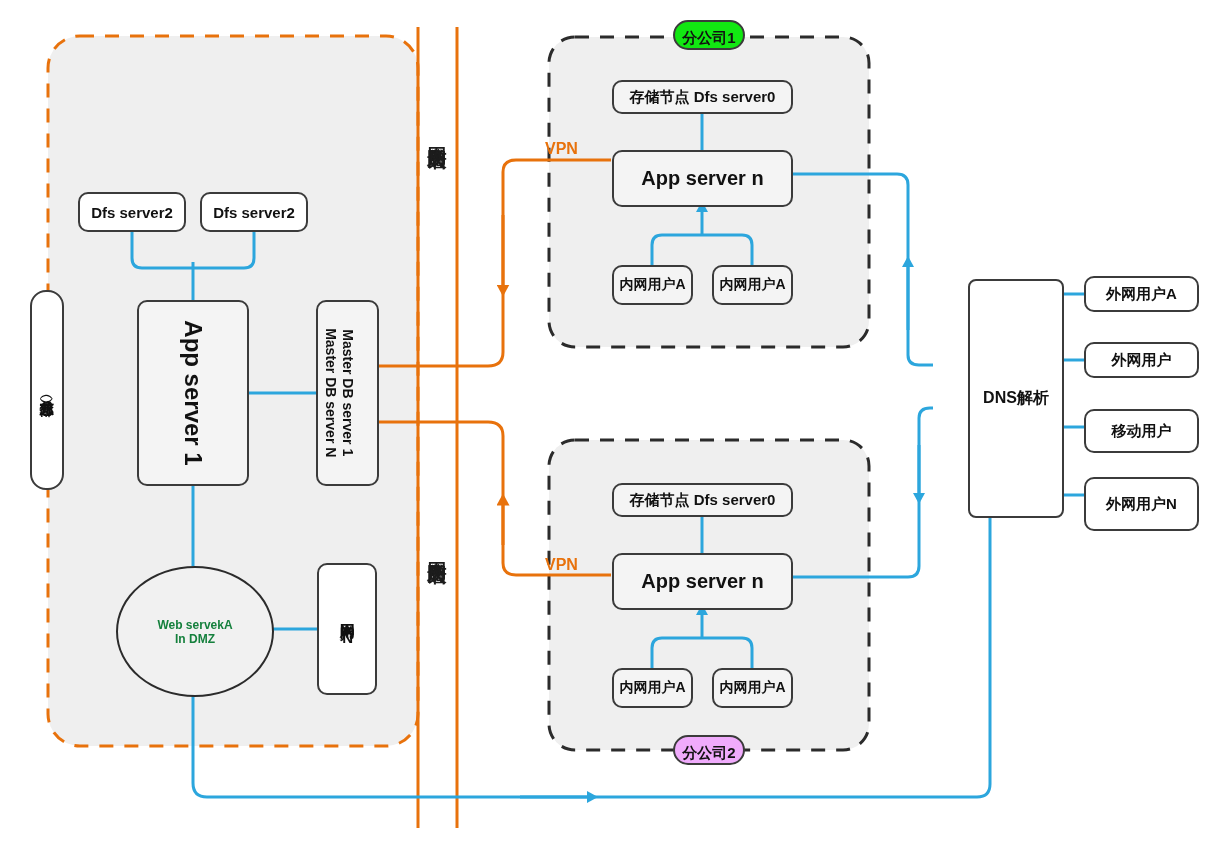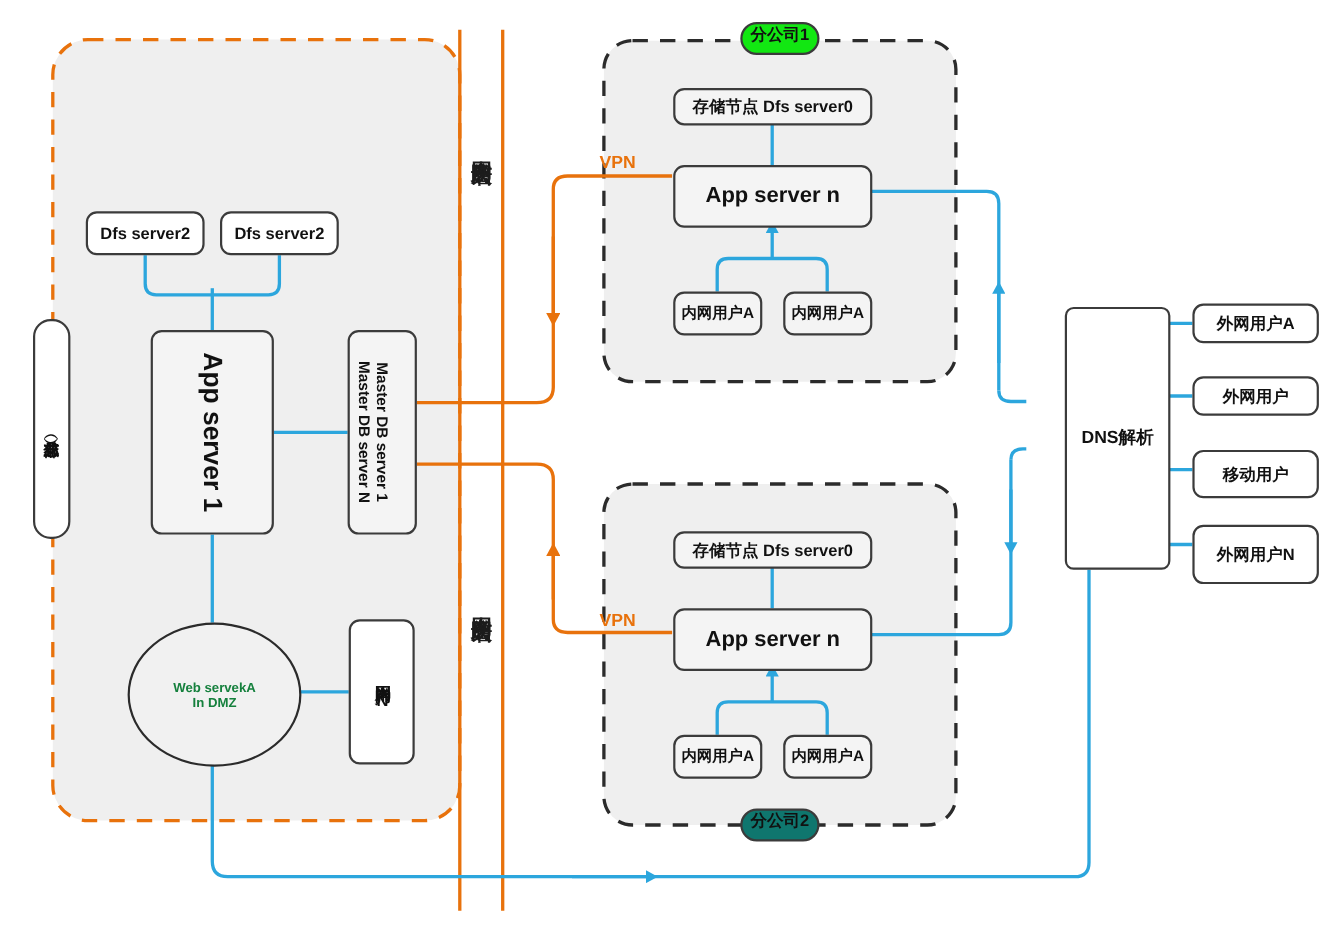--- a/index.html
+++ b/index.html
@@ -7,21 +7,21 @@
   #stage{position:relative;width:1211px;height:843px;overflow:hidden;background:#fff;}
   svg.layer{position:absolute;left:0;top:0;width:1211px;height:843px;pointer-events:none;}
 
   .node{position:absolute;box-sizing:border-box;border:2.5px solid #3b3b3b;
         background:#f4f4f4;border-radius:10px;display:flex;align-items:center;
         justify-content:center;text-align:center;color:#111;font-weight:bold;}
   .node.white{background:#ffffff;text-align:center;}
   .vtext{writing-mode:vertical-rl;text-orientation:upright;}
   .rot90{transform:rotate(90deg);white-space:nowrap;}
   .badge{position:absolute;box-sizing:border-box;border:2.5px solid #3b3b3b;
-         border-radius:18px;display:flex;align-items:flex-start;justify-content:center;
+         border-radius:18px;display:flex;align-items:flex-end;justify-content:center;
          font-weight:bold;color:#111;z-index:6;}
   .zonelabel{position:absolute;color:#111;font-weight:bold;}
   .vpnlabel{position:absolute;color:#e8720c;font-weight:bold;font-size:16px;z-index:5;}
   .fwlabel{position:absolute;color:#1c1c1c;font-weight:bold;font-size:19px;
            writing-mode:vertical-rl;text-orientation:upright;letter-spacing:1px;}
 </style>
 </head>
 <body>
 
 <div id="stage">
@@ -148,21 +148,21 @@
   </div>
 
   <div class="node" style="left:612px;top:265px;width:81px;height:40px;font-size:14px;">
     <span>内网用户A</span>
   </div>
 
   <div class="node" style="left:712px;top:265px;width:81px;height:40px;font-size:14px;">
     <span>内网用户A</span>
   </div>
 
-  <div class="badge" style="left:673px;top:735px;width:72px;height:30px;background:#0f766e;font-size:15px;">
+  <div class="badge" style="left:673px;top:735px;width:72px;height:30px;background:#f0abfc;font-size:15px;">
     <span>分公司2</span>
   </div>
 
   <div class="vpnlabel" style="left:545px;top:556px;">
     <span>VPN</span>
   </div>
 
   <div class="node" style="left:612px;top:483px;width:181px;height:34px;font-size:15px;">
     <span>存储节点 Dfs server0</span>
   </div>

